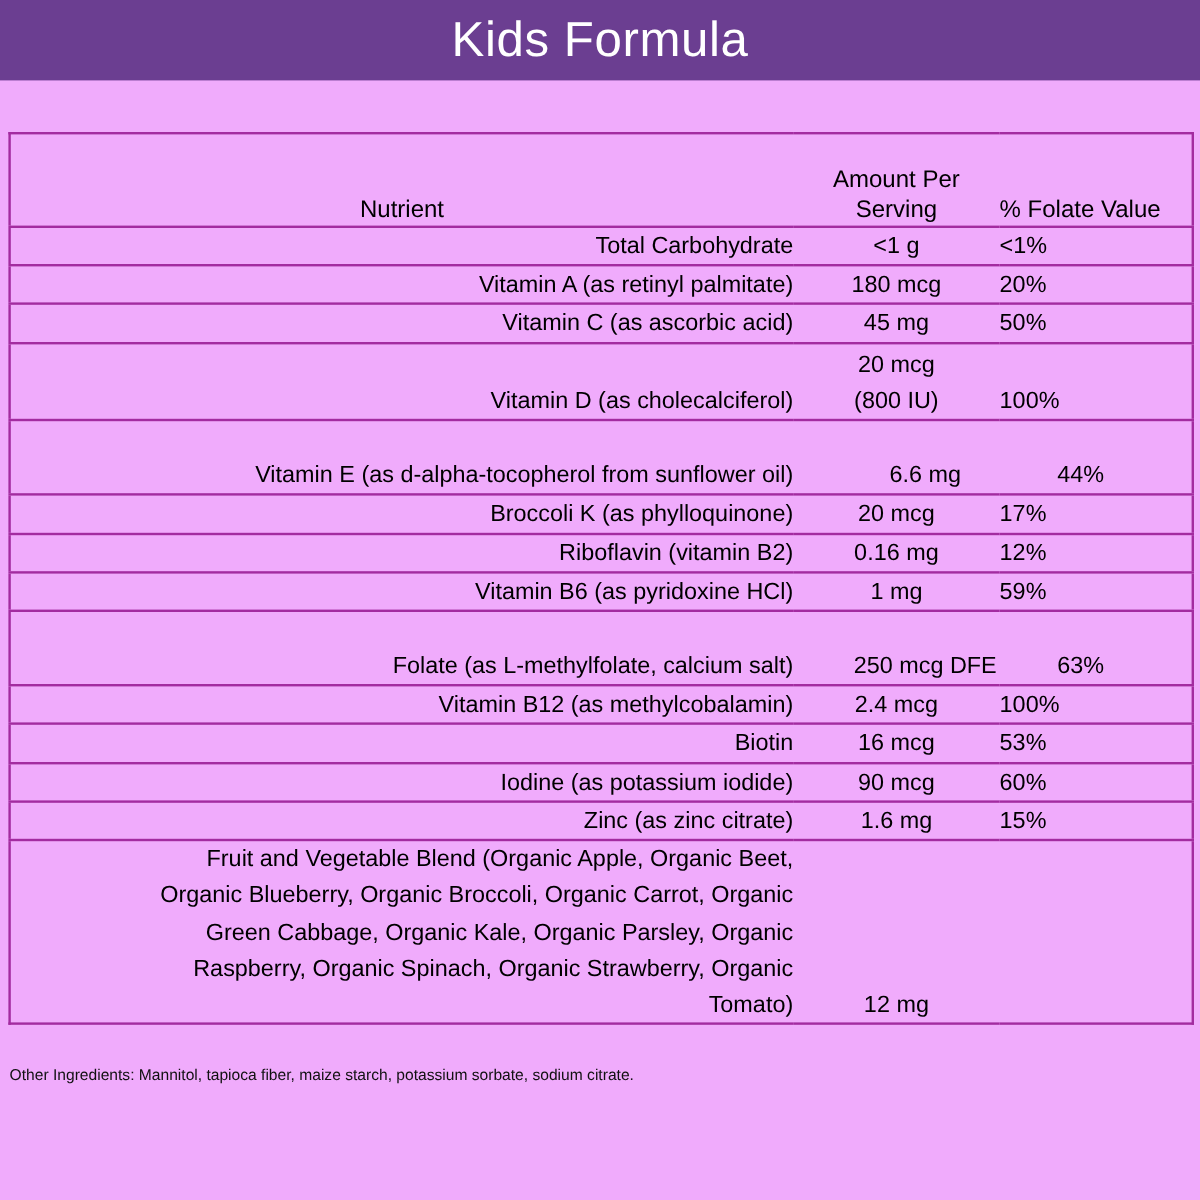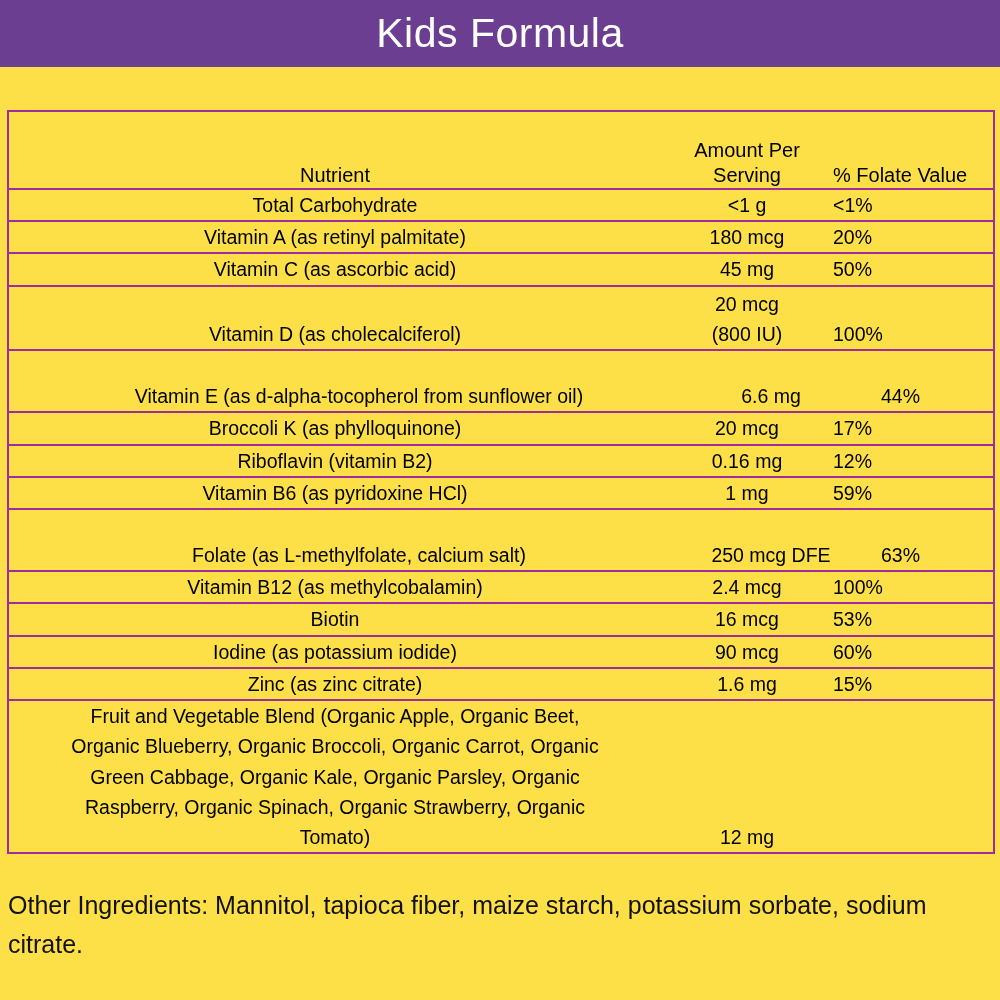--- a/index.html
+++ b/index.html
@@ -6,21 +6,21 @@
   html, body {
     margin: 0; padding: 0;
     width: 1000px; height: 1000px;
     background: #ffffff;
     font-family: "Liberation Sans", sans-serif;
   }
   #page {
     position: relative;
     width: 1000px; height: 1000px;
     overflow: hidden;
-    background: #fde047;
+    background: #f0abfc;
   }
 
   
   .banner {
     position: absolute;
     left: 0; top: 0;
     width: 1000px; height: 67px;
     background: #6B3E91;
     display: flex;
     align-items: center;
@@ -71,21 +71,21 @@
     padding-bottom: 8px;
     border-bottom: 2px solid #A32BA0;
     height: 78px;
   }
   th.h-name { text-align: center; }
   th.h-amt  { text-align: center; }
   th.h-dv   { text-align: left; padding-left: 4px; }
 
   
   td.cell-name {
-    text-align: center;
+    text-align: right;
     font-size: 19.5px;
     line-height: 1.55;
     padding-left: 4px;
     padding-right: 4px;
     padding-bottom: 1px;
   }
   td.cell-amt {
     text-align: center;
     font-size: 19.5px;
     line-height: 1.55;
@@ -105,21 +105,21 @@
   tr.row.tall td { padding-top: 2px; }
   td.cell-amt .amt-line { display: block; }
   td.cell-name .blend-line { display: block; }
 
   
   .footer {
     position: absolute;
     left: 8px;
     top: 886px;
     width: 970px;
-    font-size: 25px;
+    font-size: 13px;
     line-height: 1.55;
     color: #111111;
   }
 </style>
 </head>
 <body>
 
 <div id="page">
 
   <div class="banner">

